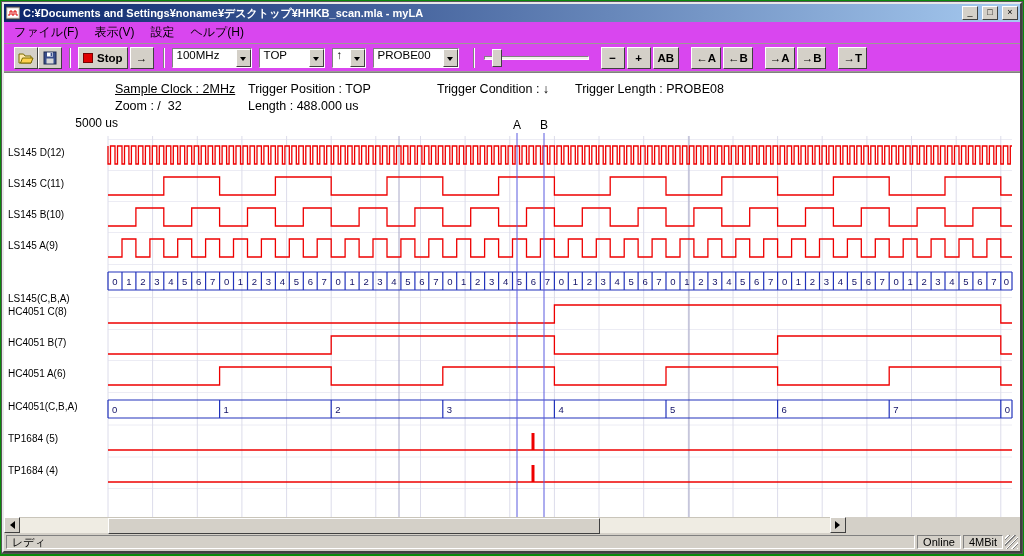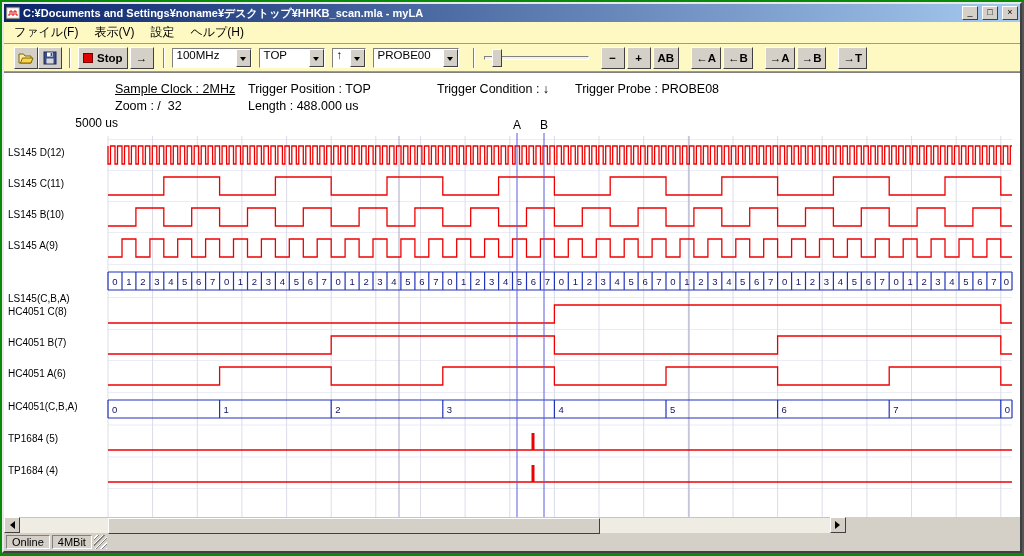--- a/index.html
+++ b/index.html
@@ -4,21 +4,21 @@
 <style>
   * { box-sizing: border-box; margin:0; padding:0; }
   body {
     width:1024px; height:556px; overflow:hidden;
     background:#0a8a0a;
     font-family:"Liberation Sans","DejaVu Sans",sans-serif;
     -webkit-font-smoothing:none;
   }
   .window {
     position:absolute; left:2px; top:2px; width:1020px; height:551px;
-    background:#fef9c3;
+    background:#d946ef;
     border:2px solid; border-color:#e8e8e8 #404040 #404040 #e8e8e8;
     box-shadow:0 0 0 1px #555;
     display:flex; flex-direction:column;
   }
   .titlebar {
     flex:0 0 18px; height:18px;
     background:linear-gradient(to right,#0a246a,#a6caf0);
     display:flex; align-items:center; padding:0 2px; gap:3px;
   }
   .app-icon { width:14px; height:14px; display:inline-block; }
@@ -148,21 +148,21 @@
     <span class="tbtn">←B</span>
     <span class="tbtn grp">→A</span>
     <span class="tbtn">→B</span>
     <span class="tbtn grp">→T</span>
   </div>
 
   <div class="client">
     <span class="infotext" style="left:111px; top:9px;text-decoration:underline;">Sample Clock : 2MHz</span>
     <span class="infotext" style="left:244px; top:9px;">Trigger Position : TOP</span>
     <span class="infotext" style="left:433px; top:9px;">Trigger Condition : ↓</span>
-    <span class="infotext" style="left:571px; top:9px;">Trigger Probe : PROBE08</span>
+    <span class="infotext" style="left:571px; top:9px;">Trigger Length : PROBE08</span>
     <span class="infotext" style="left:111px; top:26px;">Zoom : /  32</span>
     <span class="infotext" style="left:244px; top:26px;">Length : 488.000 us</span>
     <span class="time-label">5000 us</span>
     <span class="cursor-label" id="cursor-a-label" style="left: 506px;">A</span>
     <span class="cursor-label" id="cursor-b-label" style="left: 533px;">B</span>
     <div id="channel-labels">
         <span class="chlabel" style="top: 74px;">LS145 D(12)</span>
         <span class="chlabel" style="top: 105px;">LS145 C(11)</span>
         <span class="chlabel" style="top: 136px;">LS145 B(10)</span>
         <span class="chlabel" style="top: 167px;">LS145 A(9)</span>
@@ -409,18 +409,19 @@
       </span>
     <span class="sb-track">
       <span class="sb-thumb"></span>
     </span>
     <span class="sb-btn" style="left:826px;">
         <i class="tri-r"></i>
       </span>
   </div>
 
   <div class="statusbar">
+    <span class="sb-panel sb-ready">レディ</span>
     <span class="sb-panel">Online</span>
     <span class="sb-panel">4MBit</span>
     <span class="grip"></span>
   </div>
 
 </div>
 
 </body></html>

